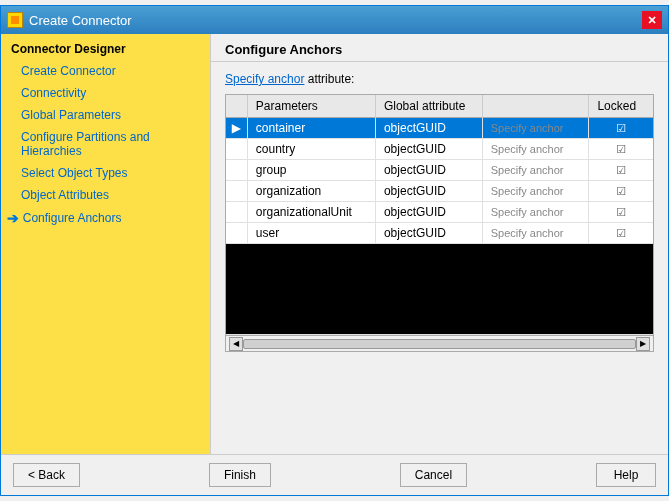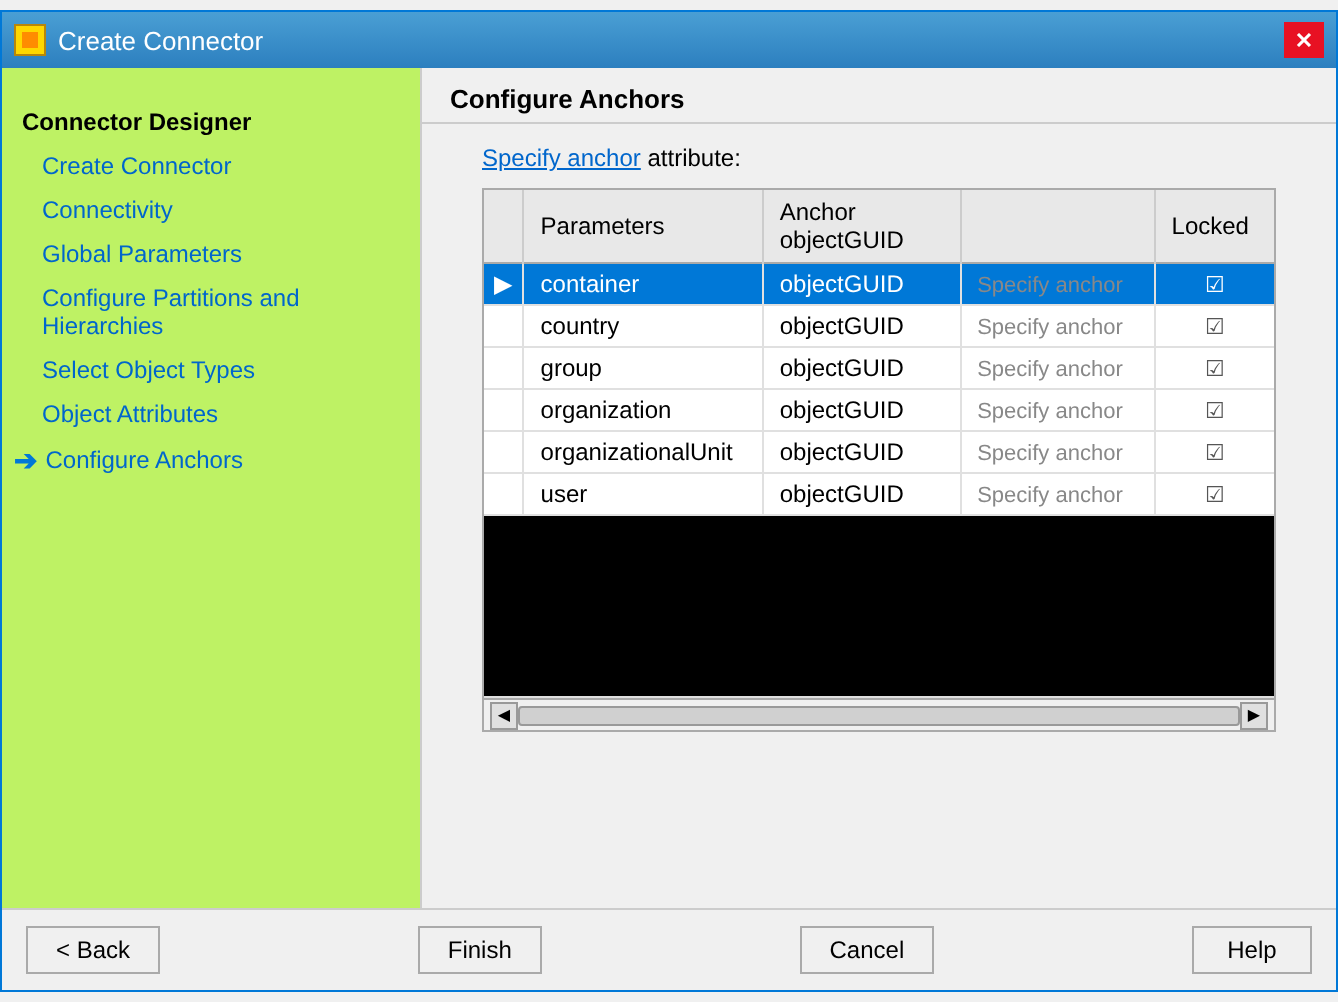--- a/index.html
+++ b/index.html
@@ -64,23 +64,23 @@
       font-size: 11px;
       font-weight: bold;
     }
     .main-content {
       display: flex;
       flex: 1;
       overflow: hidden;
     }
     .sidebar {
       width: 210px;
-      background: #bef264;
+      background: #fde047;
       border-right: 1px solid #ccc;
-      padding: 16px 0;
+      padding: 4px 0;
       flex-shrink: 0;
       overflow-y: auto;
     }
     .sidebar-header {
       font-weight: bold;
       padding: 4px 10px;
       font-size: 12px;
       color: #000;
     }
     .sidebar-item {
@@ -110,21 +110,21 @@
     .panel-header {
       background: #f0f0f0;
       padding: 8px 14px 4px 14px;
       font-size: 13px;
       font-weight: bold;
       color: #000;
       border-bottom: 1px solid #ccc;
     }
     .panel-body {
       flex: 1;
-      padding: 10px 30px;
+      padding: 10px 14px;
       overflow: auto;
     }
     .specify-anchor-label {
       margin-bottom: 8px;
       font-size: 12px;
     }
     .specify-anchor-label .anchor-link {
       color: #0066cc;
       text-decoration: underline;
     }
@@ -305,21 +305,21 @@
         <div class="specify-anchor-label">
           <span class="anchor-link">Specify anchor</span><span> attribute:</span>
         </div>
 
         <div class="table-container">
           <table>
             <thead>
               <tr>
                 <th class="col-arrow"></th>
                 <th class="col-objtype">Parameters</th>
-                <th class="col-anchor">Anchor objectGUID</th>
+                <th class="col-anchor">Global attribute</th>
                 <th class="col-specify"></th>
                 <th class="col-locked">Locked</th>
               </tr>
             </thead>
             <tbody>
               <tr class="selected">
                 <td class="row-arrow">▶</td>
                 <td>container</td>
                 <td>objectGUID</td>
                 <td><button class="specify-anchor-btn">Specify anchor</button></td>

